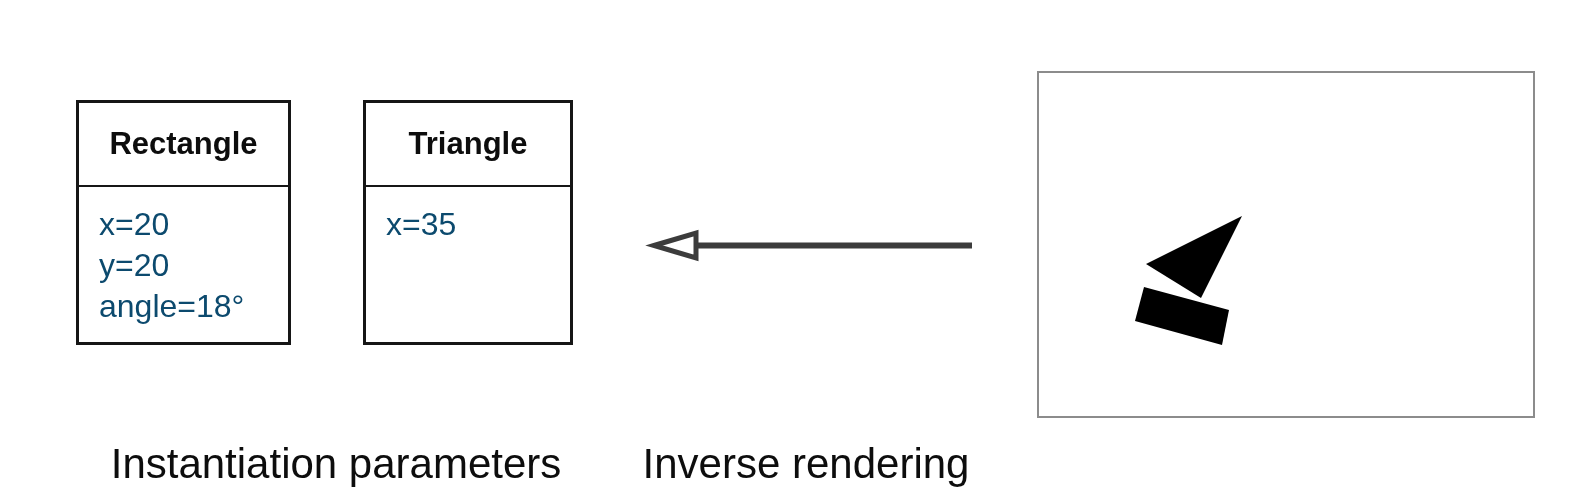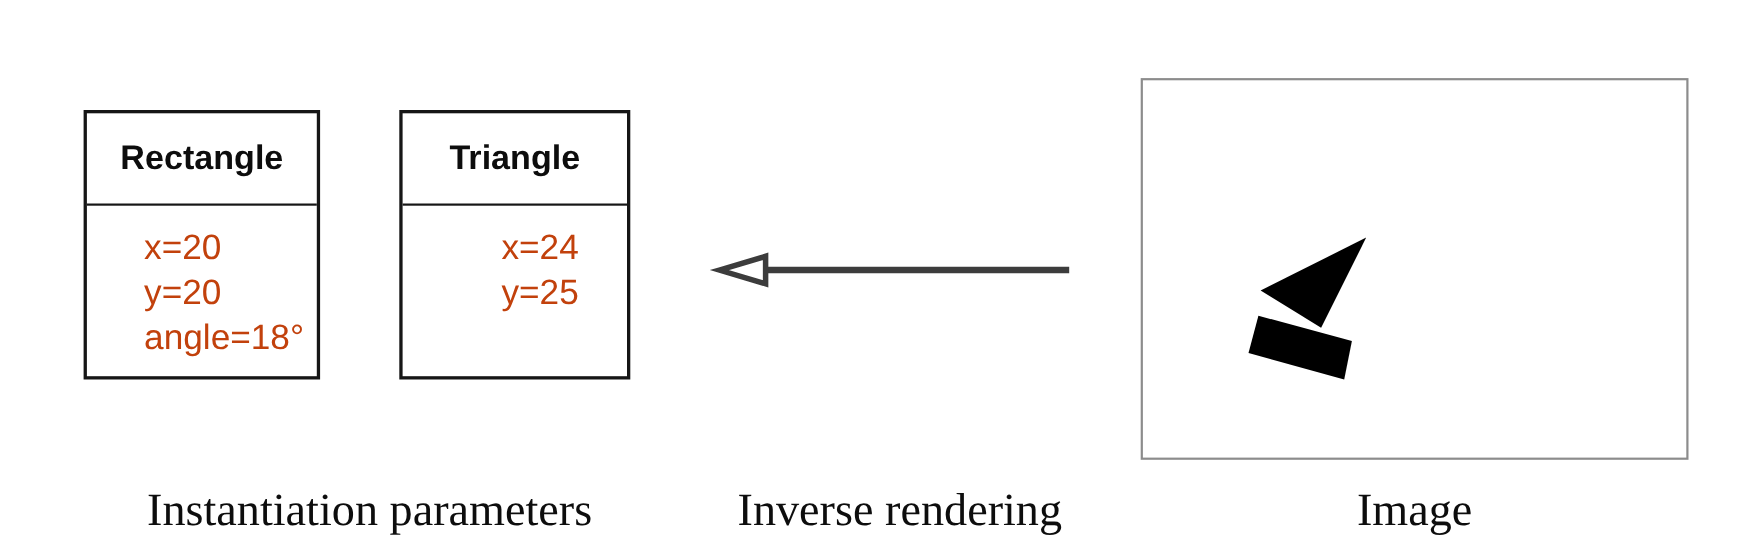--- a/index.html
+++ b/index.html
@@ -19,37 +19,36 @@
   
   .param-box {
     position: absolute;
     top: 100px;
     height: 245px;
     background: #ffffff;
     border: 3px solid #161616;
     box-sizing: border-box;
   }
   .box-rect { left: 76px;  width: 215px; }
-  .box-tri  { left: 363px; width: 210px; text-align: center; }
+  .box-tri  { left: 363px; width: 210px; }
   .box-title {
     height: 82px;
     border-bottom: 2px solid #161616;
     display: flex;
     align-items: center;
     justify-content: center;
     font-weight: bold;
     font-size: 31px;
     color: #0d0d0d;
   }
   .box-body {
     padding: 17px 6px 0 20px;
     font-size: 32px;
     line-height: 41px;
-    color: #c2410c;
-    margin-left: 32px;
+    color: #0c4a6e;
   }
   
   .arrow-svg {
     position: absolute;
     left: 645px;
     top: 229px;
     width: 340px;
     height: 33px;
   }
   
@@ -70,57 +69,54 @@
   }
   
   .caption {
     position: absolute;
     top: 441px;
     transform: translateX(-50%);
     font-size: 42px;
     line-height: 46px;
     white-space: nowrap;
     color: #0d0d0d;
-    font-family: Liberation Serif, serif;
   }
   .caption-params  { left: 336px; }
-  .caption-process { left: 806px; margin-left: 12px; }
+  .caption-process { left: 806px; }
   .caption-image   { left: 1286px; }
 </style>
 </head>
 <body>
 
 <div class="canvas">
 
   <div class="param-box box-rect">
     <div class="box-title">Rectangle</div>
     <div class="box-body">
       <div class="param-line">x=20</div>
       <div class="param-line">y=20</div>
       <div class="param-line">angle=18°</div>
     </div>
   </div>
 
   <div class="param-box box-tri">
     <div class="box-title">Triangle</div>
     <div class="box-body">
-      <div class="param-line">x=24</div>
-      <div class="param-line">y=25</div>
+      <div class="param-line">x=35</div>
     </div>
   </div>
 
   <svg class="arrow-svg" viewBox="0 0 340 33" xmlns="http://www.w3.org/2000/svg">
     <line x1="50" y1="16.5" x2="327" y2="16.5" stroke="#3c3c3c" stroke-width="6"></line>
     <polygon points="9,16.5 51,4 51,29" fill="#ffffff" stroke="#3c3c3c" stroke-width="5" stroke-linejoin="miter"></polygon>
   </svg>
 
   <div class="image-panel">
     <svg viewBox="0 0 494 343" preserveAspectRatio="none">
       <polygon fill="#000000" points="203,143 107,191 162,225"></polygon>
       <polygon fill="#000000" points="105,214 190,237 183,272 96,248"></polygon>
     </svg>
   </div>
 
   <div class="caption caption-params">Instantiation parameters</div>
   <div class="caption caption-process">Inverse rendering</div>
-  <div class="caption caption-image">Image</div>
 
 </div>
 
 </body></html>

